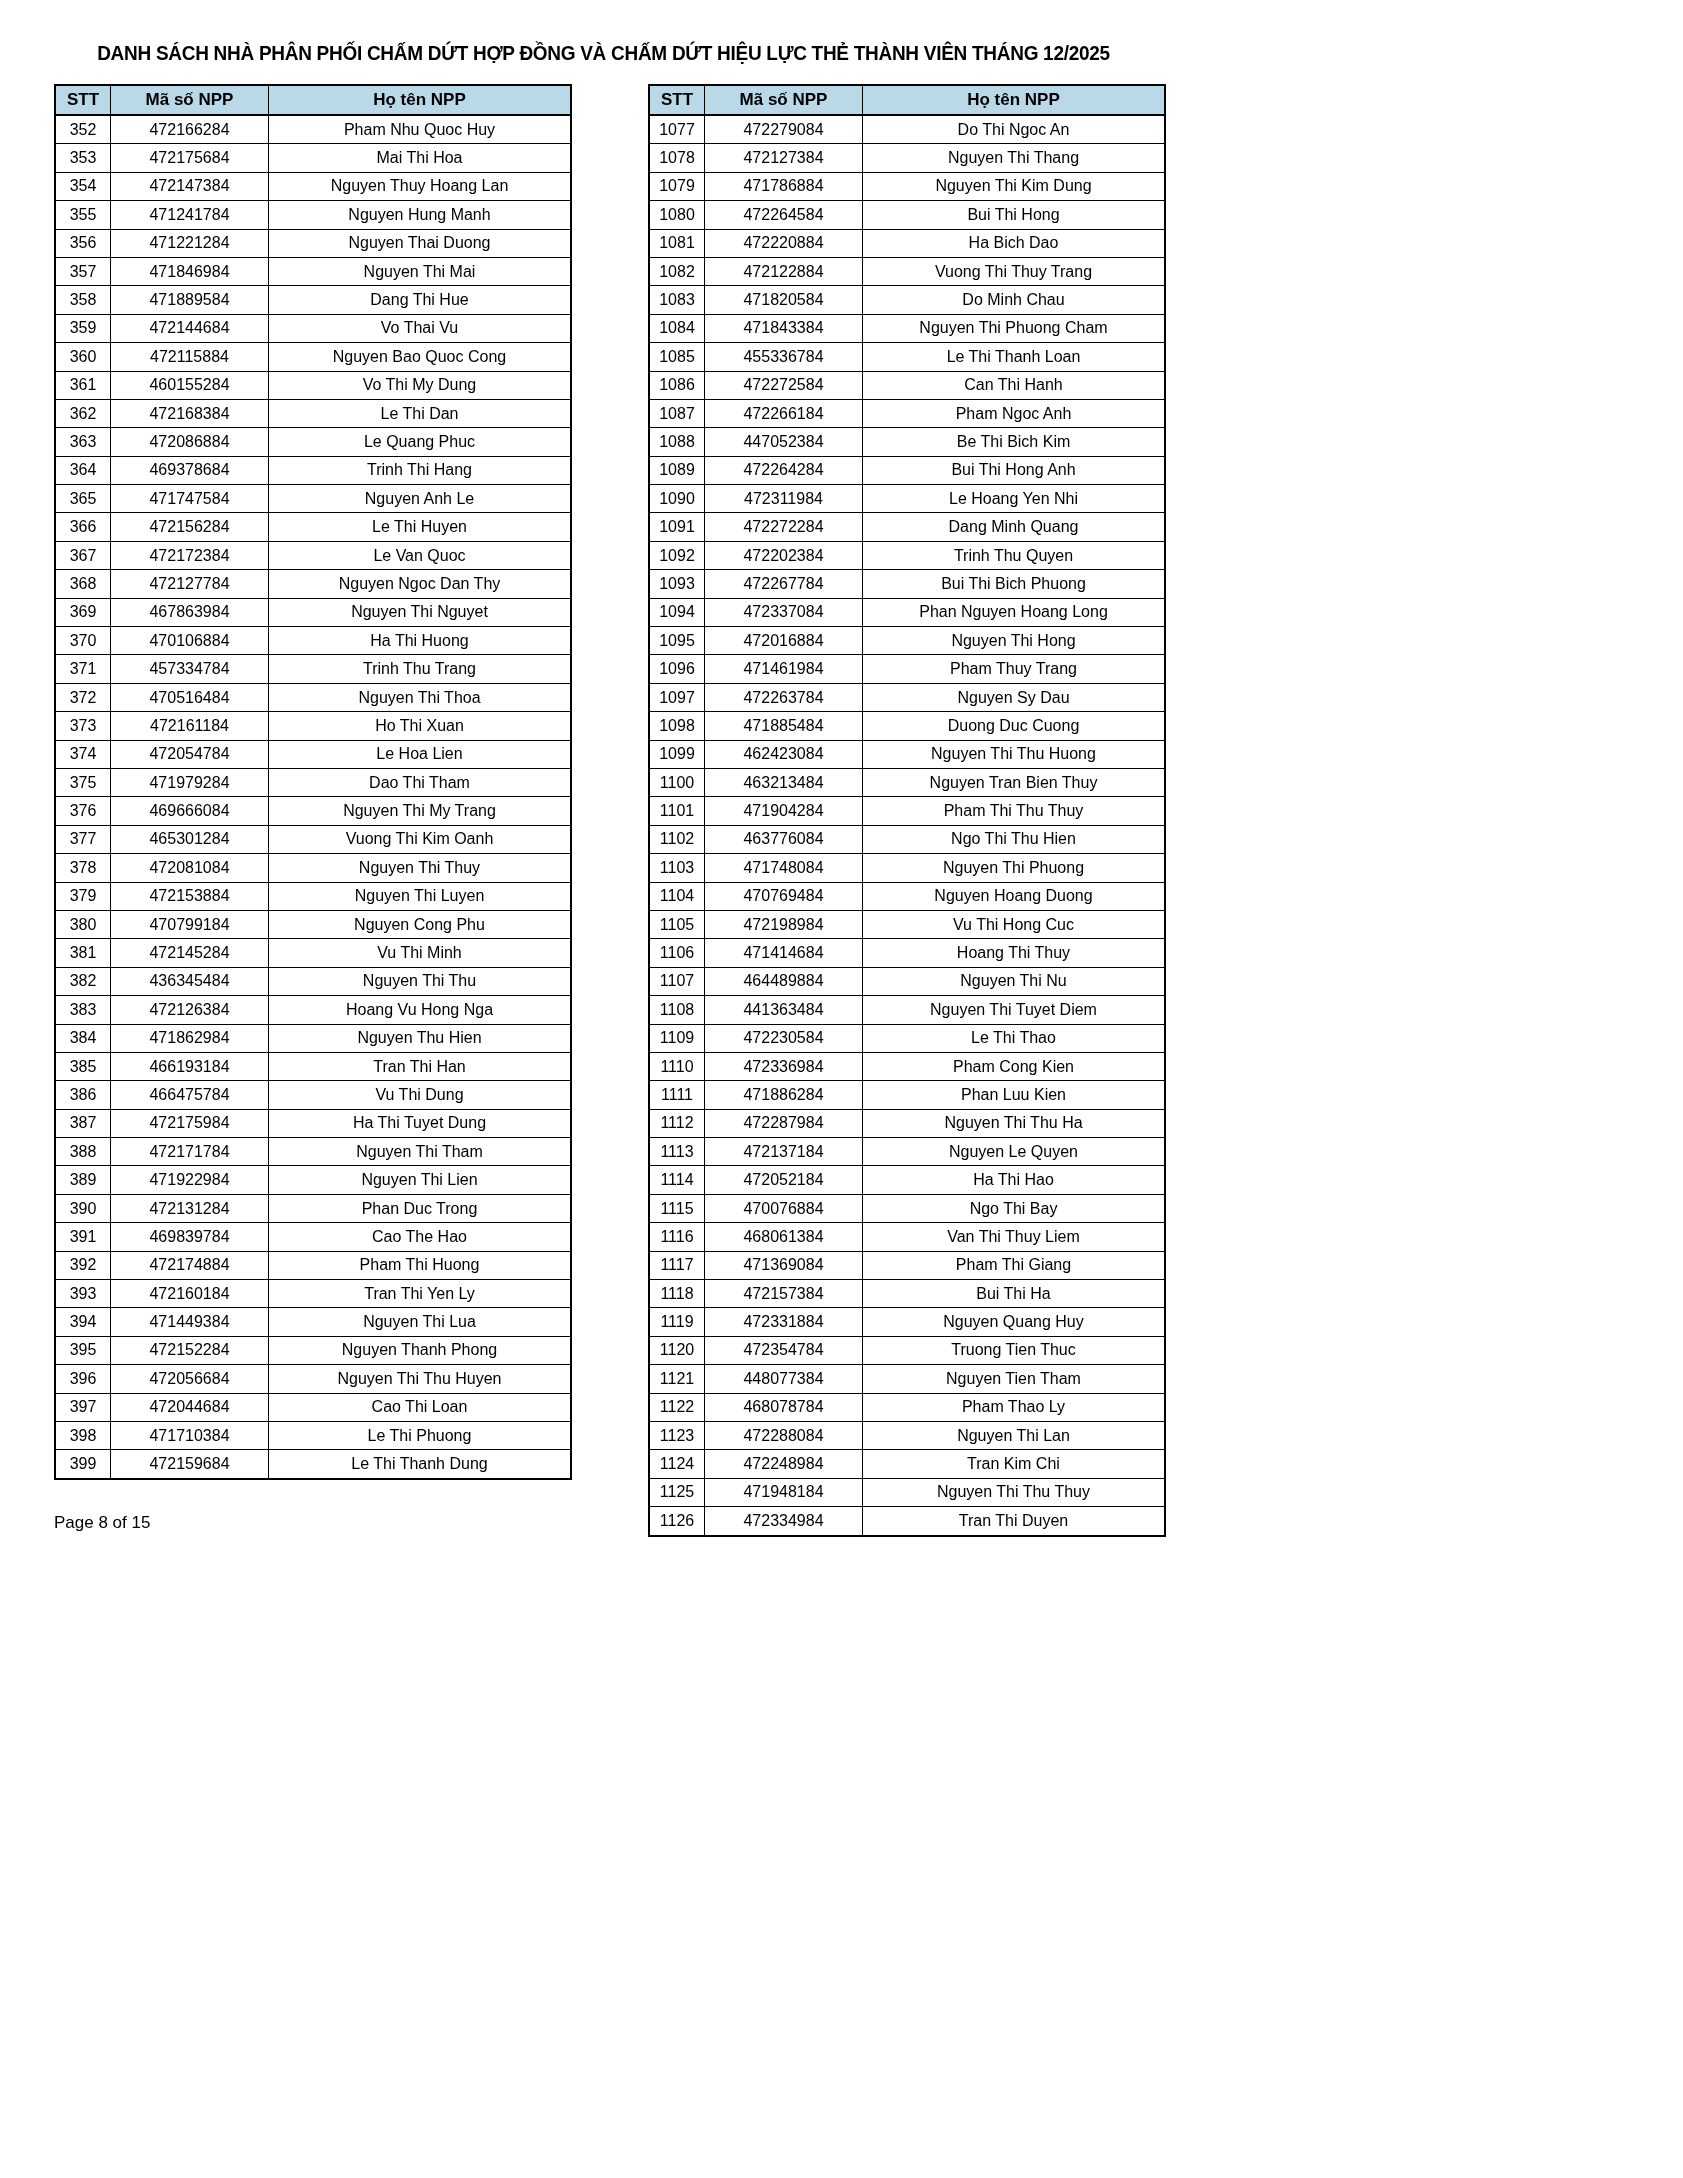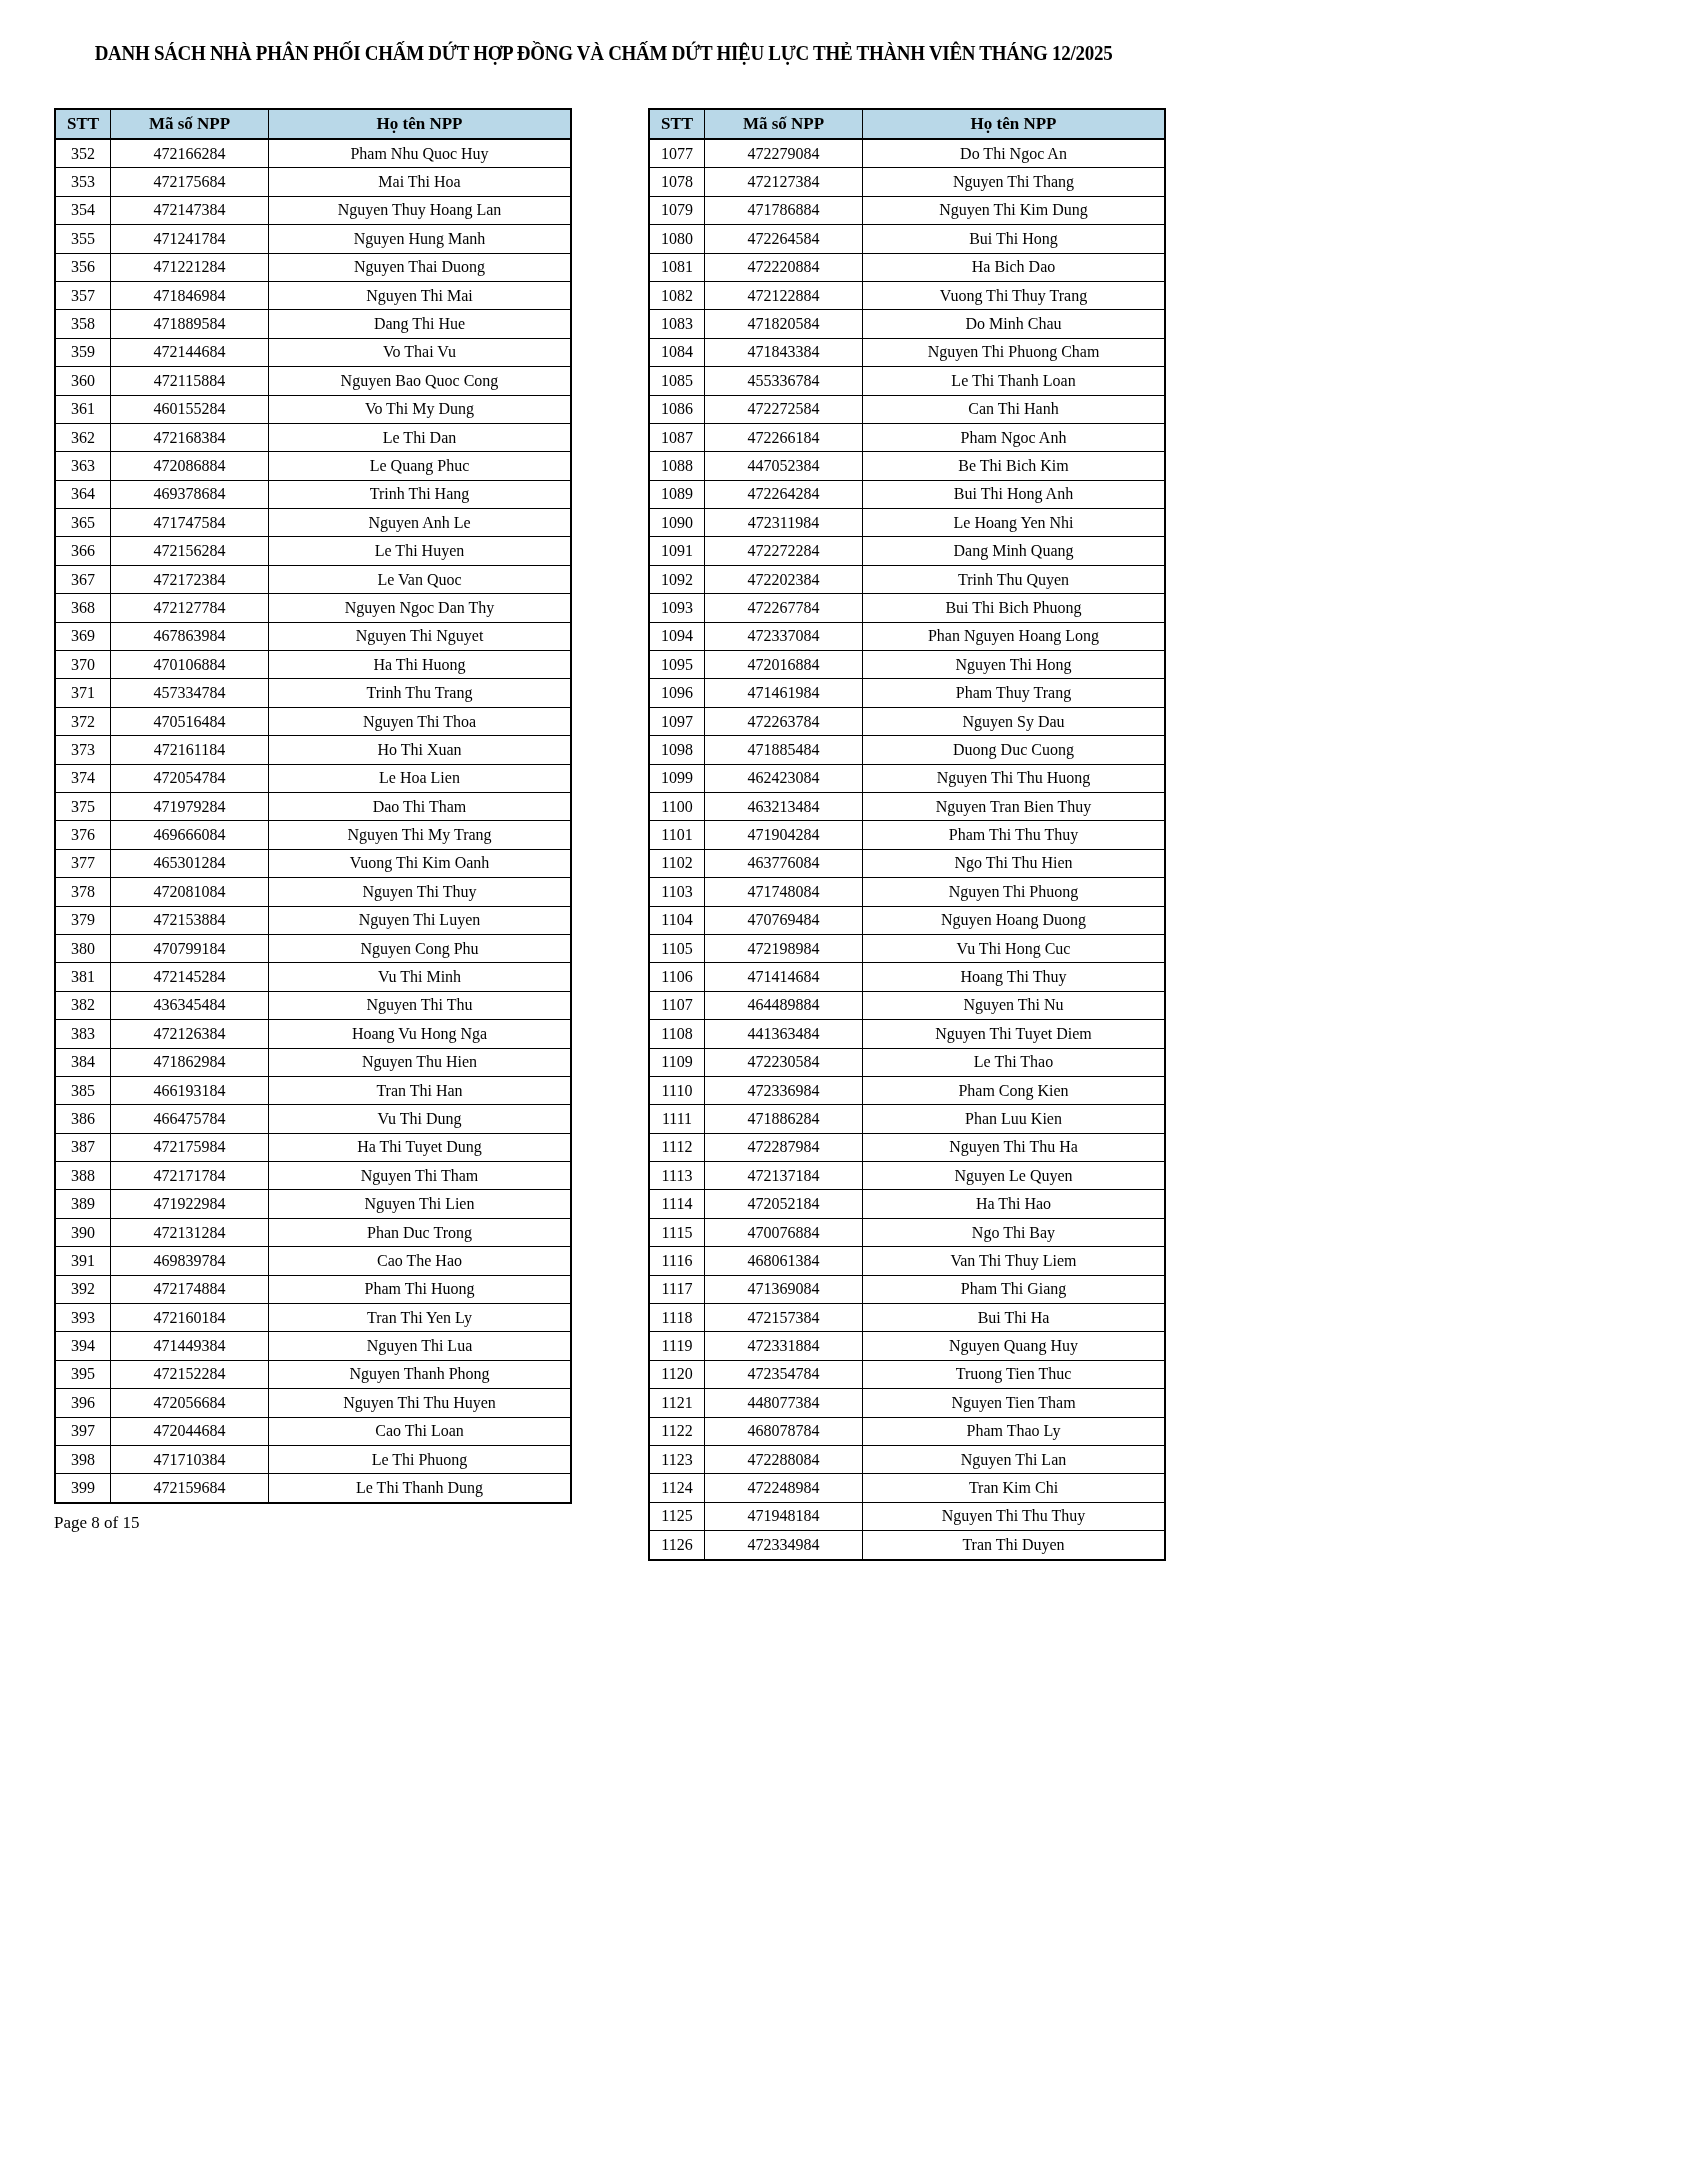--- a/index.html
+++ b/index.html
@@ -5,21 +5,21 @@
   html, body {
     margin: 0;
     padding: 0;
     background: #ffffff;
   }
   .page {
     position: relative;
     width: 1547px;
     height: 2178px;
     background: #ffffff;
-    font-family: Liberation Serif, serif;
+    font-family: Liberation Sans, sans-serif;
     color: #000000;
   }
   .title {
     position: absolute;
     top: 42px;
     left: 54px;
     width: 1099px;
     text-align: center;
     font-size: 20px;
     font-weight: bold;
@@ -27,21 +27,20 @@
     transform: scaleX(0.95);
     transform-origin: 50% 50%;
     white-space: nowrap;
   }
   table.npp-table {
     position: absolute;
     top: 84px;
     border-collapse: collapse;
     table-layout: fixed;
     background: #ffffff;
-    margin-top: 24px;
   }
   table.npp-table.left  { left: 54px;  }
   table.npp-table.right { left: 648px; }
   table.npp-table th, table.npp-table td {
     border: 1.5px solid #000000;
     padding: 0 2px;
     text-align: center;
     vertical-align: middle;
     overflow: hidden;
     white-space: nowrap;

